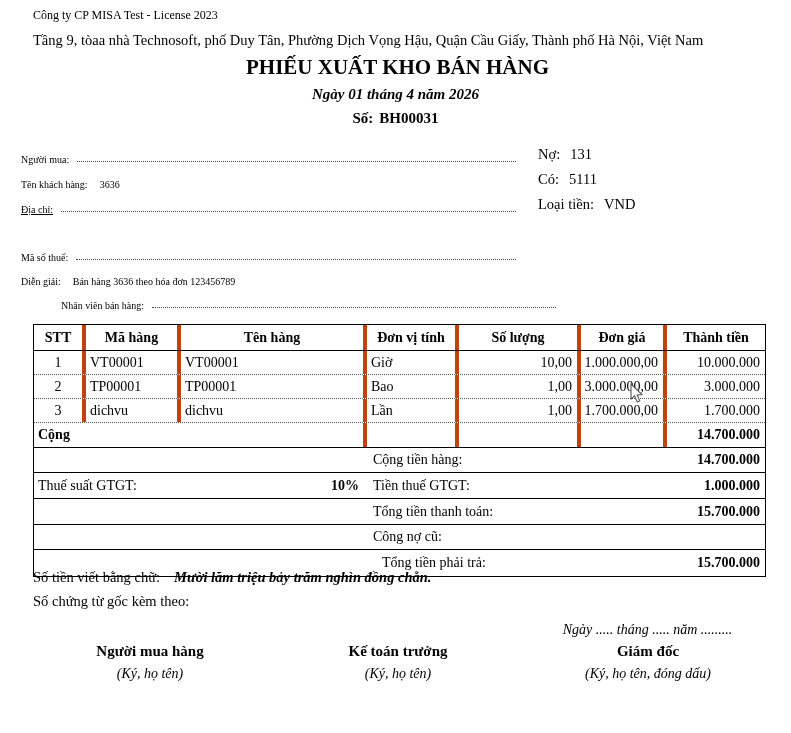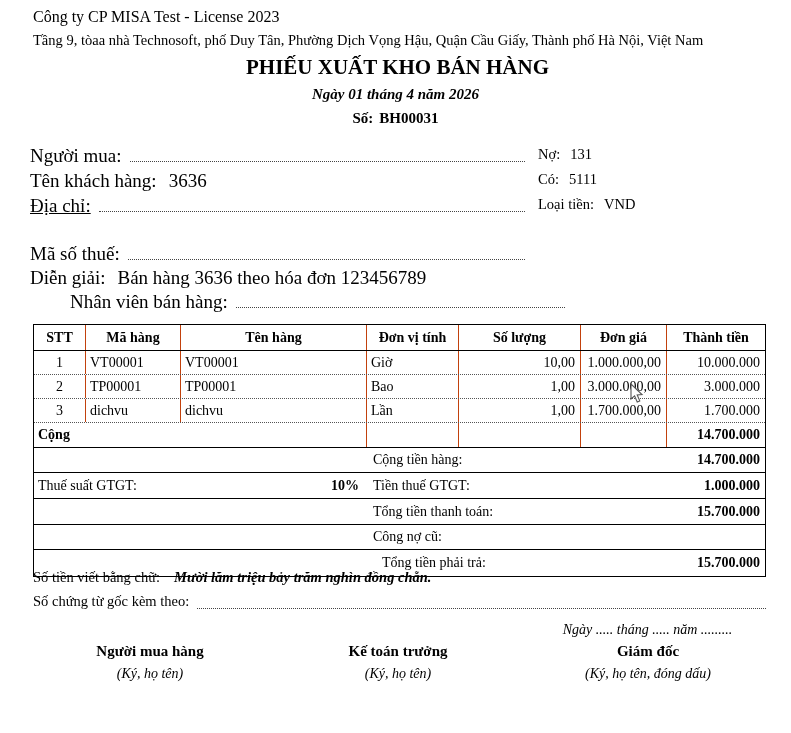--- a/index.html
+++ b/index.html
@@ -1,55 +1,55 @@
 <!DOCTYPE html>
 <html><head>
 <meta charset="utf-8">
 <style>
   html,body{margin:0;padding:0;background:#fff;}
   .page{
     position:relative;width:791px;height:733px;background:#ffffff;overflow:hidden;
     font-family:"Liberation Serif","DejaVu Serif",serif;color:#000;
   }
   .abs{position:absolute;}
-  .company-line{left:33px;top:8px;font-size:16px;}
+  .company-line{left:33px;top:8px;font-size:12px;}
   .address-line{left:33px;top:32px;font-size:14.5px;}
   .doc-title{left:2px;top:55px;width:100%;text-align:center;font-size:21px;font-weight:bold;}
   .doc-date{left:0;top:86px;width:100%;text-align:center;font-size:15px;font-weight:bold;font-style:italic;}
   .doc-number{left:0;top:110px;width:100%;text-align:center;font-size:15px;font-weight:bold;}
   .doc-number .num{margin-left:6px;}
 
-  .fieldrow{position:absolute;left:30px;width:495px;height:19px;display:flex;align-items:center;font-size:19px;white-space:nowrap;}
+  .fieldrow{position:absolute;left:21px;width:495px;height:19px;display:flex;align-items:flex-end;font-size:10px;white-space:nowrap;}
   .fieldrow .val{margin-left:12px;}
   .dots{flex:1;border-bottom:1px dotted #444;align-self:flex-end;margin:0 0 3px 8px;height:0;}
   .rightfield{position:absolute;left:538px;font-size:14.5px;white-space:nowrap;}
   .rightfield .val{margin-left:10px;}
 
   
   .itable{position:absolute;left:33px;top:324px;width:733px;border:1.5px solid #000;box-sizing:border-box;font-size:14px;}
   .trow{display:grid;grid-template-columns:52px 95px 186px 92px 122px 86px 1fr;}
   .trow.t-header{height:25px;border-bottom:1.5px solid #000;font-weight:bold;}
   .trow.t-data{height:23px;border-bottom:1px dotted #555;}
-  .cell{display:flex;align-items:center;box-sizing:border-box;border-right:1px solid #c2410c;padding:0 4px;overflow:hidden;}
+  .cell{display:flex;align-items:center;box-sizing:border-box;border-right:4px solid #c2410c;padding:0 4px;overflow:hidden;}
   .cell:last-child{border-right:none;}
   .t-header .cell{justify-content:center;padding:0 2px;}
   .ac{justify-content:center;}
   .ar{justify-content:flex-end;padding-right:5px;}
   .t-cong{display:grid;grid-template-columns:333px 92px 122px 86px 1fr;height:24px;border-bottom:1.5px solid #000;}
   .t-cong .cell{font-weight:bold;}
   .t-sum{display:flex;align-items:center;height:24px;border-bottom:1.5px solid #000;}
   .t-sum:last-child{border-bottom:none;}
   .sum-left{width:333px;display:flex;justify-content:space-between;align-items:flex-end;box-sizing:border-box;padding:0 8px 0 4px;}
   .sum-pct{font-weight:bold;}
   .sum-label{flex:1;padding-left:6px;}
   .sum-value{width:150px;text-align:right;padding-right:5px;font-weight:bold;}
 
   .amount-words{left:33px;top:569px;font-size:14.5px;}
   .amount-words .val{margin-left:14px;font-weight:bold;font-style:italic;}
-  .attach-row{position:absolute;left:33px;top:593px;width:733px;height:19px;display:flex;align-items:baseline;font-size:14.5px;white-space:nowrap;}
+  .attach-row{position:absolute;left:33px;top:593px;width:733px;height:19px;display:flex;align-items:baseline;font-size:14.5px;white-space:nowrap;flex-direction:column;}
 
   .sig-date{left:540px;top:622px;width:215px;text-align:center;font-style:italic;font-size:14px;}
   .sig-col{position:absolute;width:220px;text-align:center;}
   .sig-title{font-weight:bold;font-size:15px;}
   .sig-note{font-style:italic;font-size:14px;margin-top:6px;}
   .sig-1{left:40px;top:643px;}
   .sig-2{left:288px;top:643px;}
   .sig-3{left:538px;top:643px;}
 
   .cursor{position:absolute;left:630px;top:383px;width:14px;height:21px;}

